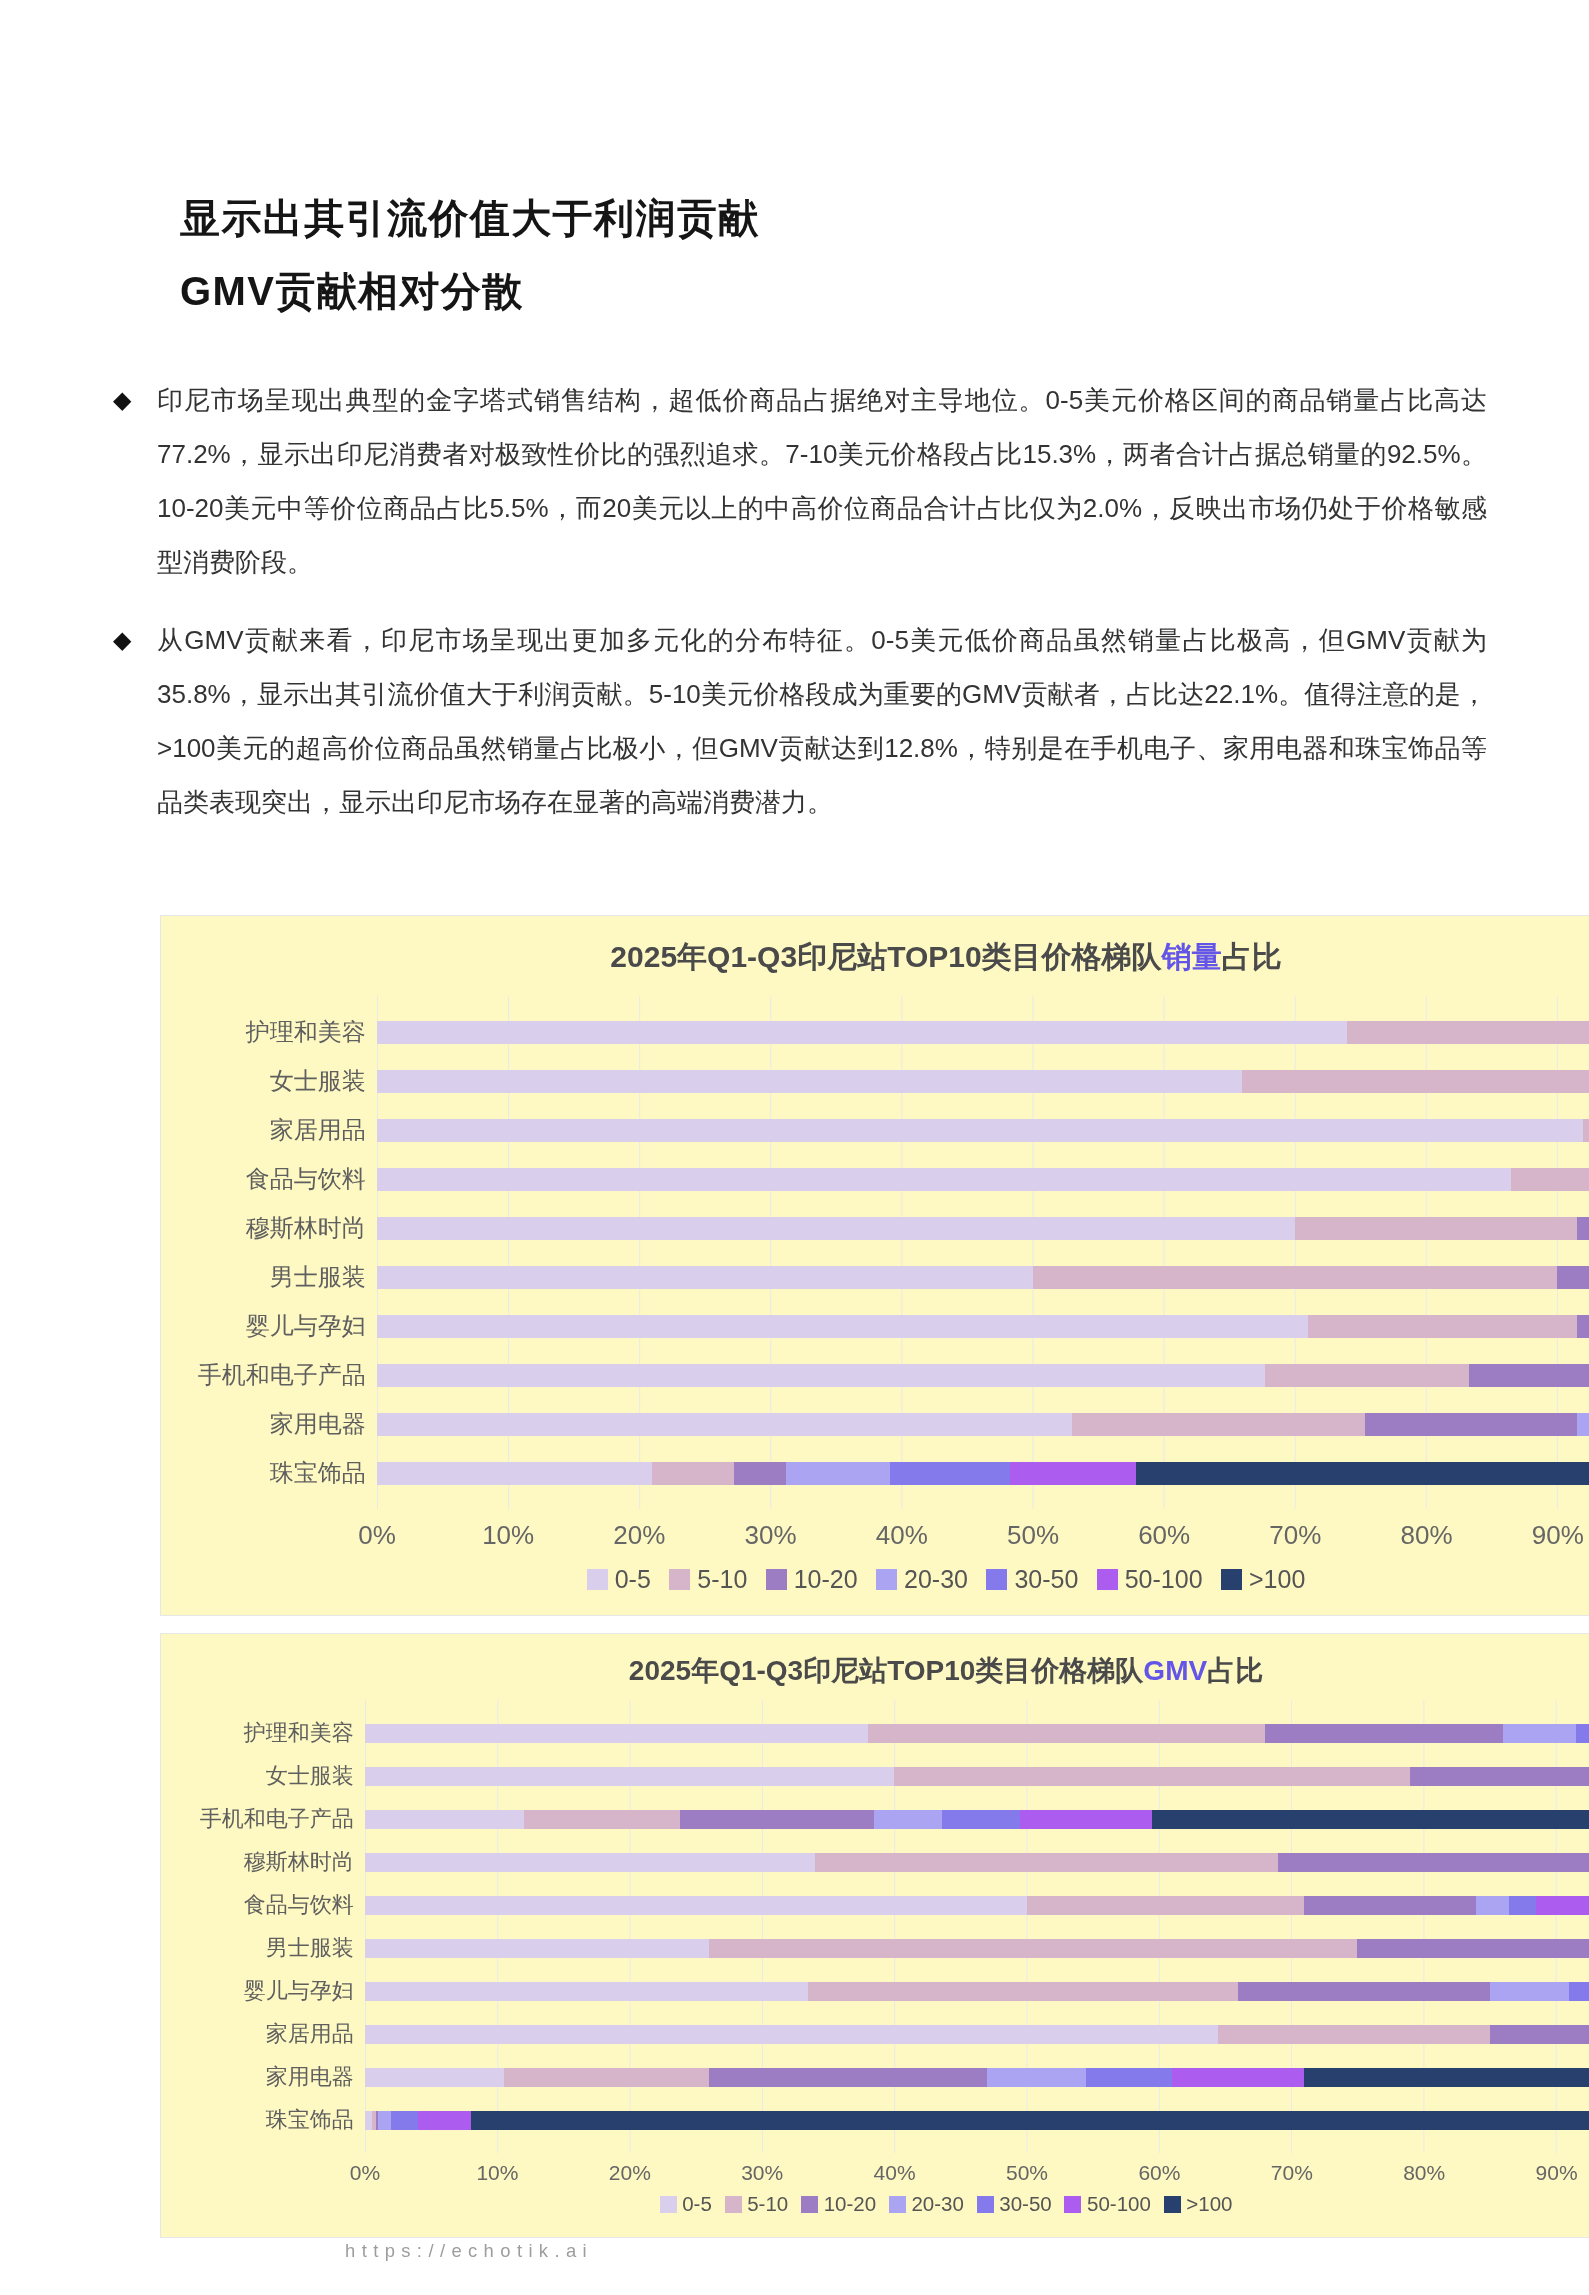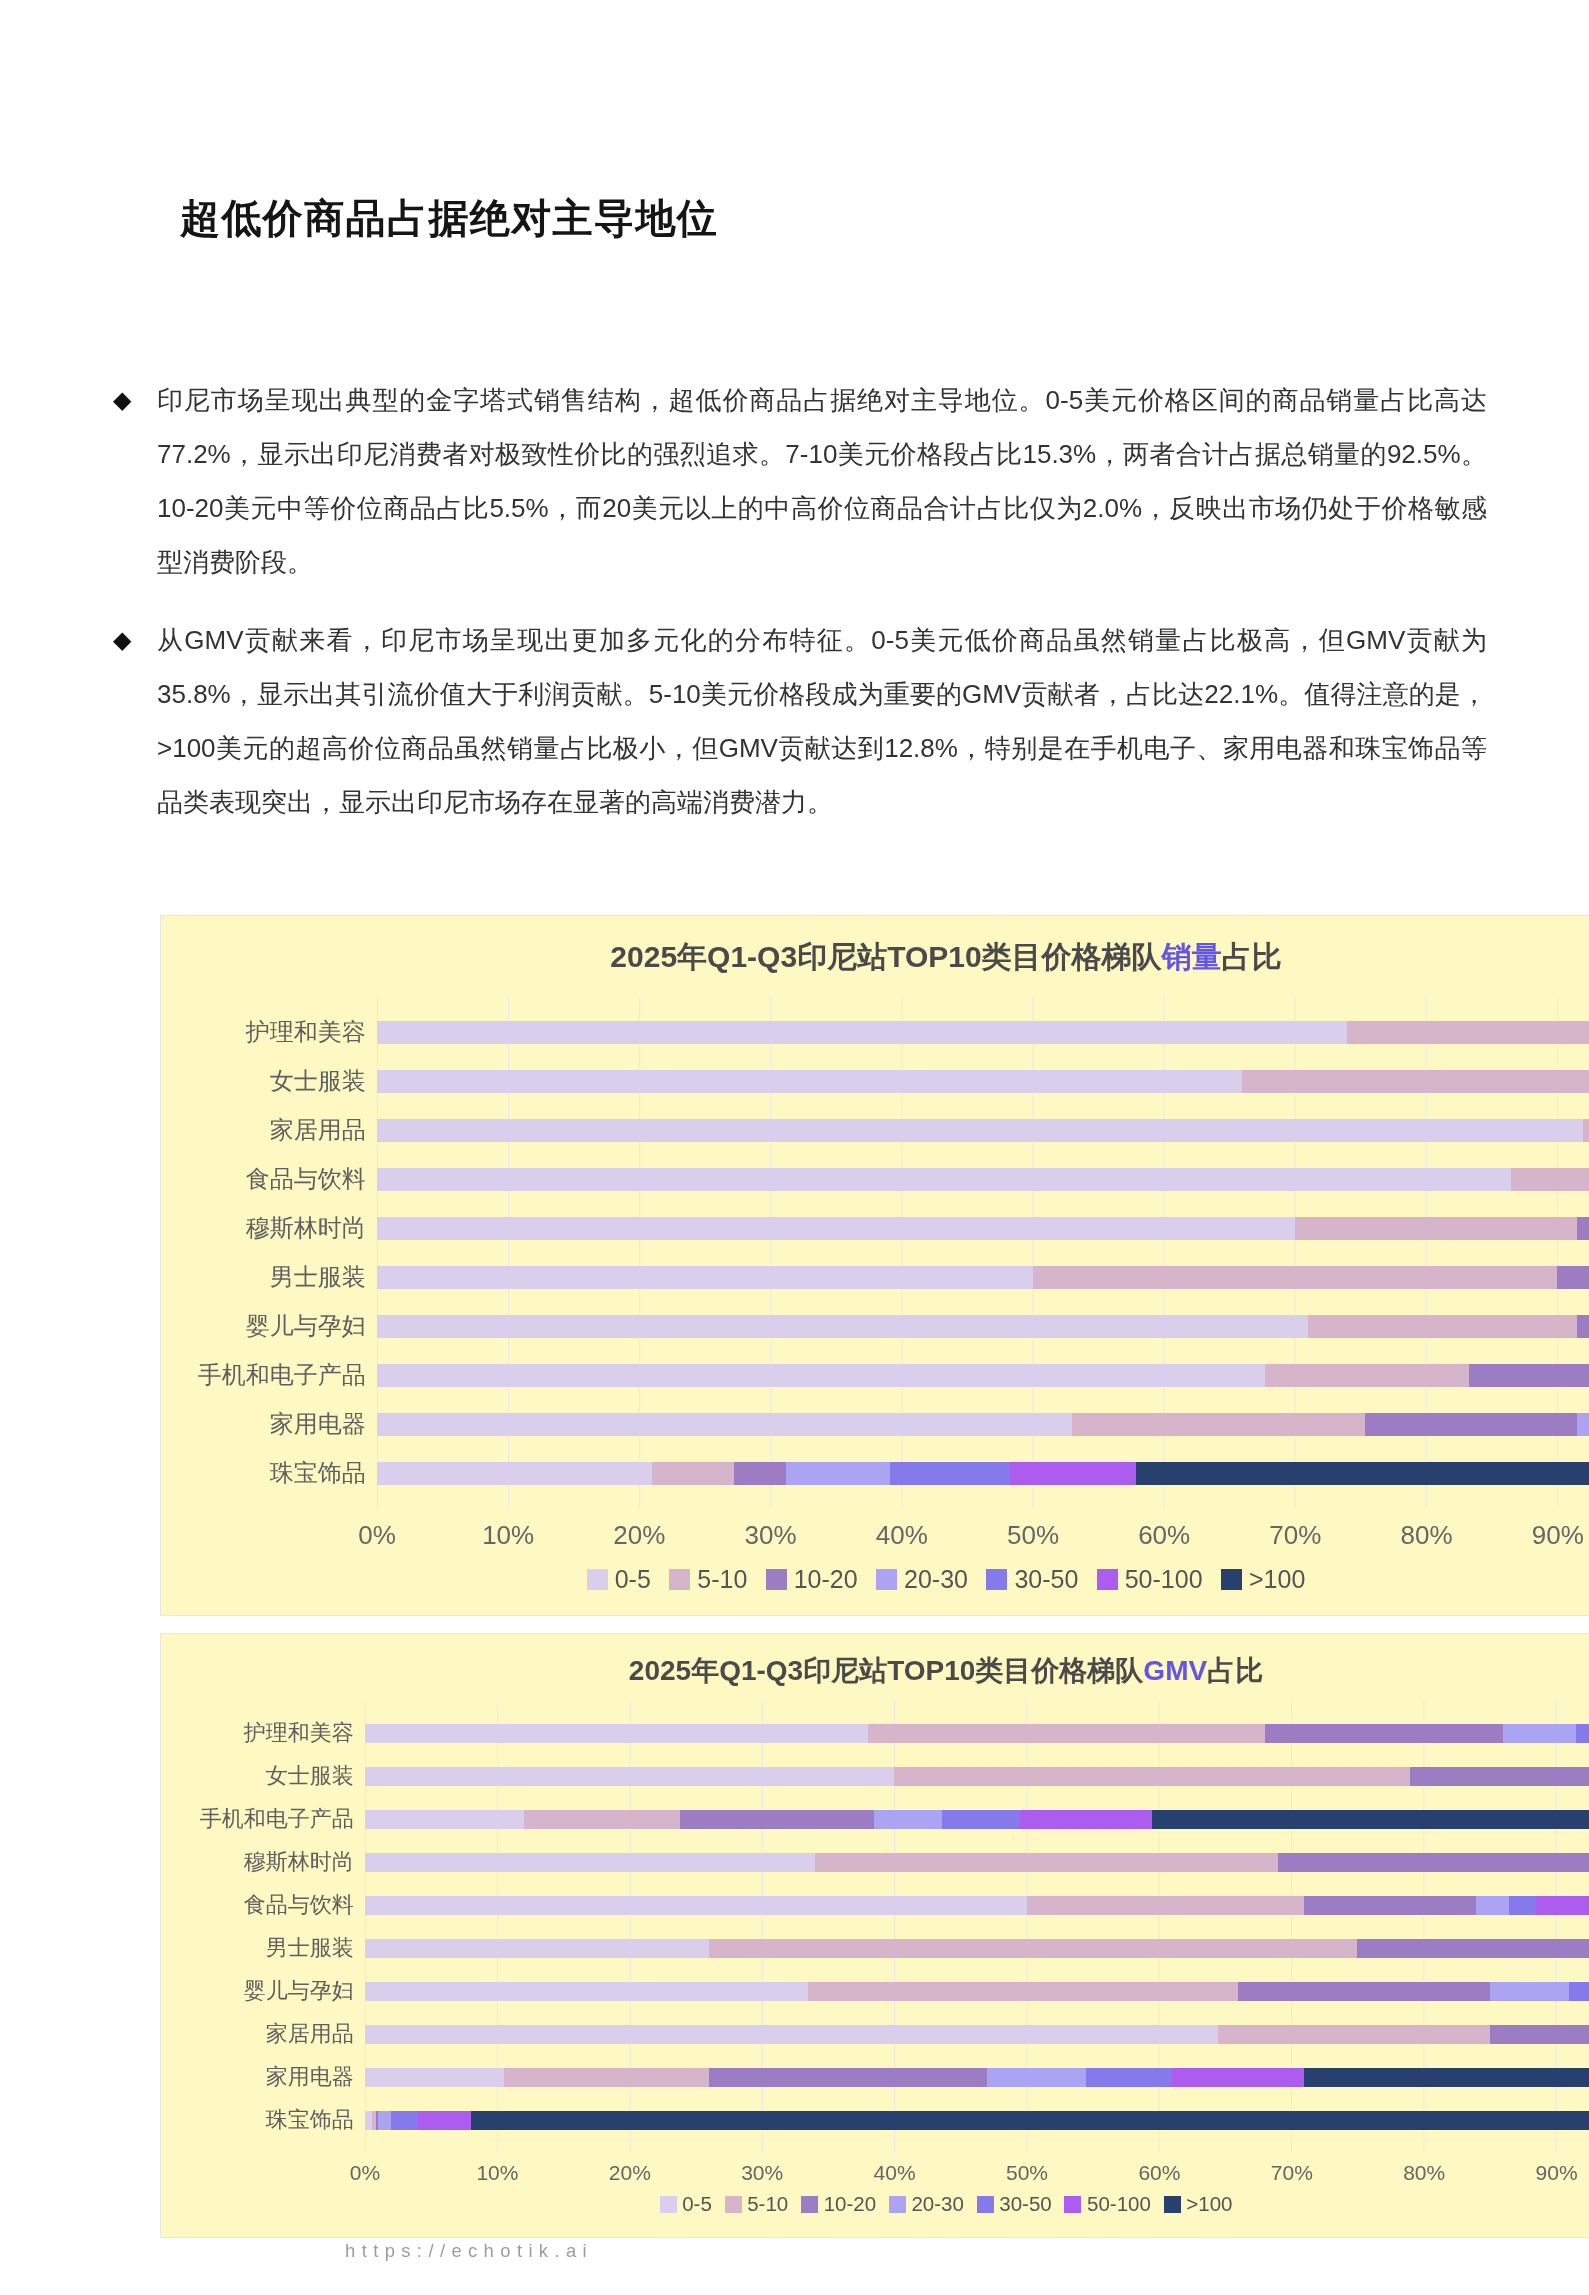--- a/index.html
+++ b/index.html
@@ -60,21 +60,22 @@
   .c2 .legend-label{font-size:20.5px;}
   
   .footer{position:absolute;left:345px;top:2240px;font-size:18.4px;color:#9d9d9d;letter-spacing:6.4px;}
 </style>
 </head>
 <body>
 
 <div class="page">
 
   <div class="page-title">
-    <div>超低价商品占据绝对主导地位</div>
+    <div>显示出其引流价值大于利润贡献</div>
+    <div>GMV贡献相对分散</div>
   </div>
 
   <div class="bullets">
     <div class="bullet">
       <span class="marker">◆</span>
       <p>印尼市场呈现出典型的金字塔式销售结构，超低价商品占据绝对主导地位。0-5美元价格区间的商品销量占比高达77.2%，显示出印尼消费者对极致性价比的强烈追求。7-10美元价格段占比15.3%，两者合计占据总销量的92.5%。10-20美元中等价位商品占比5.5%，而20美元以上的中高价位商品合计占比仅为2.0%，反映出市场仍处于价格敏感型消费阶段。</p>
     </div>
     <div class="bullet">
       <span class="marker">◆</span>
       <p>从GMV贡献来看，印尼市场呈现出更加多元化的分布特征。0-5美元低价商品虽然销量占比极高，但GMV贡献为35.8%，显示出其引流价值大于利润贡献。5-10美元价格段成为重要的GMV贡献者，占比达22.1%。值得注意的是，&gt;100美元的超高价位商品虽然销量占比极小，但GMV贡献达到12.8%，特别是在手机电子、家用电器和珠宝饰品等品类表现突出，显示出印尼市场存在显著的高端消费潜力。</p>

